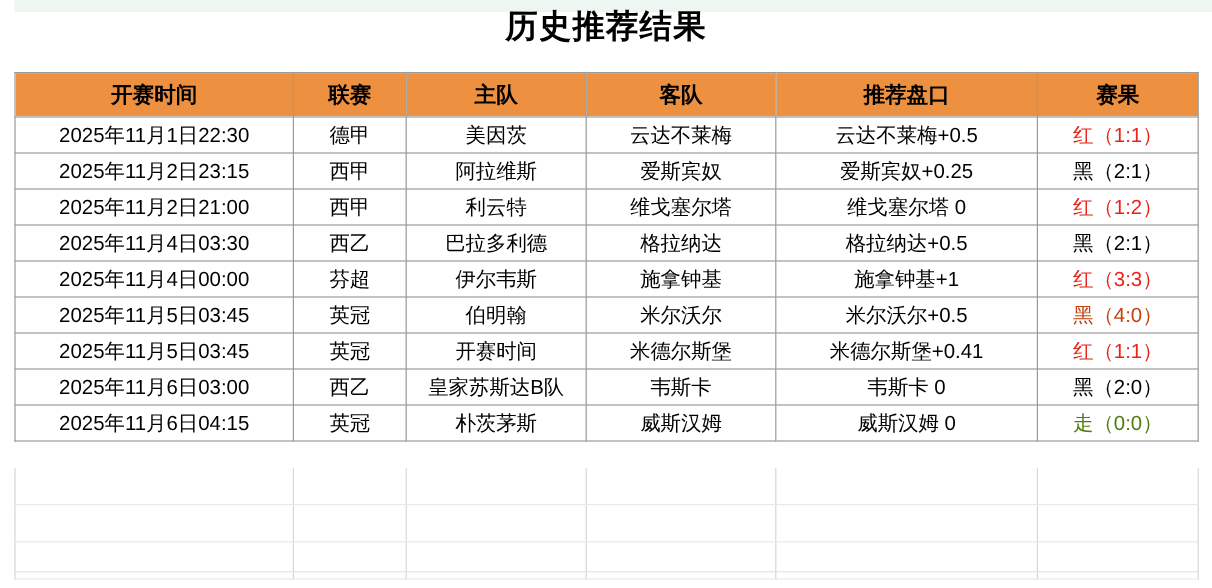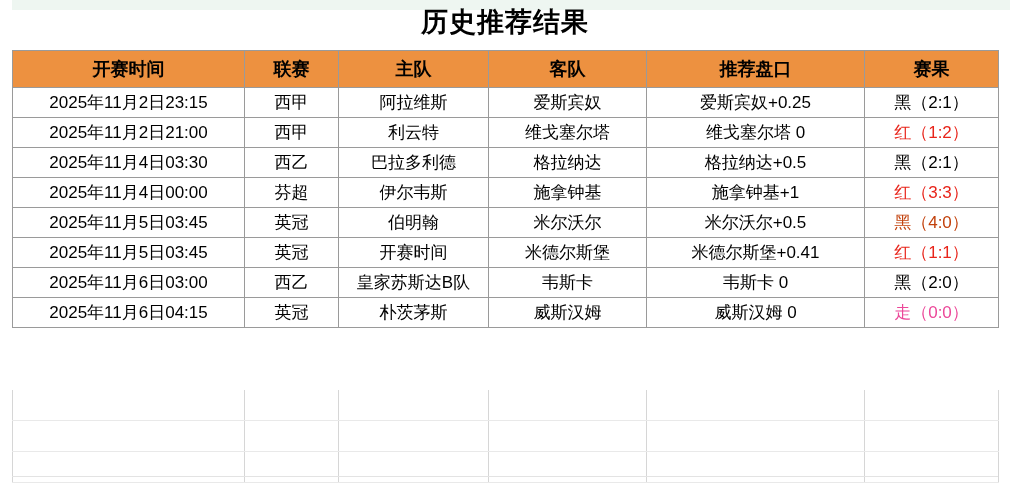--- a/index.html
+++ b/index.html
@@ -44,21 +44,21 @@
     width: 1010px;
     text-align: center;
     font-size: 27px;
     font-weight: bold;
     color: #000000;
     letter-spacing: 1px;
   }
   .sheet {
     position: absolute;
     left: 12px;
-    top: 50px;
+    top: 60px;
     width: 986px;
   }
   table.grid {
     border-collapse: collapse;
     width: 986px;
     table-layout: fixed;
   }
   table.grid th, table.grid td {
     border: 1px solid #9a9a9a;
     height: 29px;
@@ -147,20 +147,28 @@
           <th>开赛时间</th>
           <th>联赛</th>
           <th>主队</th>
           <th>客队</th>
           <th>推荐盘口</th>
           <th>赛果</th>
         </tr>
       </thead>
       <tbody id="table-body">
           <tr>
+            <td class="time">2025年11月1日22:30</td>
+            <td class="league">德甲</td>
+            <td class="home">美因茨</td>
+            <td class="away">云达不莱梅</td>
+            <td class="line">云达不莱梅+0.5</td>
+            <td class="result"><span class="res-wrap" style="color: rgb(232, 36, 26);"><span>红</span><span>（1:1）</span></span></td>
+          </tr>
+          <tr>
             <td class="time">2025年11月2日23:15</td>
             <td class="league">西甲</td>
             <td class="home">阿拉维斯</td>
             <td class="away">爱斯宾奴</td>
             <td class="line">爱斯宾奴+0.25</td>
             <td class="result"><span class="res-wrap" style="color: rgb(0, 0, 0);"><span>黑</span><span>（2:1）</span></span></td>
           </tr>
           <tr>
             <td class="time">2025年11月2日21:00</td>
             <td class="league">西甲</td>
@@ -208,21 +216,21 @@
             <td class="away">韦斯卡</td>
             <td class="line">韦斯卡 0</td>
             <td class="result"><span class="res-wrap" style="color: rgb(0, 0, 0);"><span>黑</span><span>（2:0）</span></span></td>
           </tr>
           <tr>
             <td class="time">2025年11月6日04:15</td>
             <td class="league">英冠</td>
             <td class="home">朴茨茅斯</td>
             <td class="away">威斯汉姆</td>
             <td class="line">威斯汉姆 0</td>
-            <td class="result"><span class="res-wrap" style="color: #ec4899;"><span>走</span><span>（0:0）</span></span></td>
+            <td class="result"><span class="res-wrap" style="color: #4d7c0f;"><span>走</span><span>（0:0）</span></span></td>
           </tr>
         </tbody>
     </table>
   </div>
 
   <div class="empty-area">
     <table class="empty">
       <colgroup>
         <col class="c-time">
         <col class="c-league">

